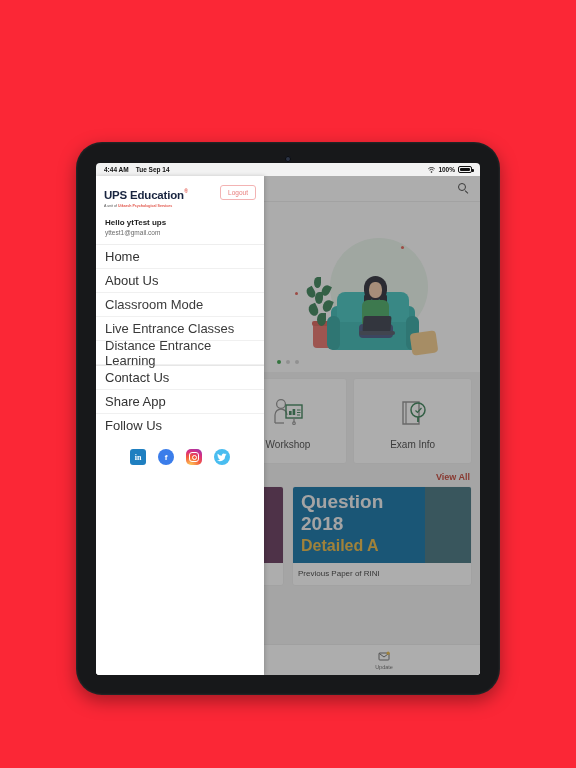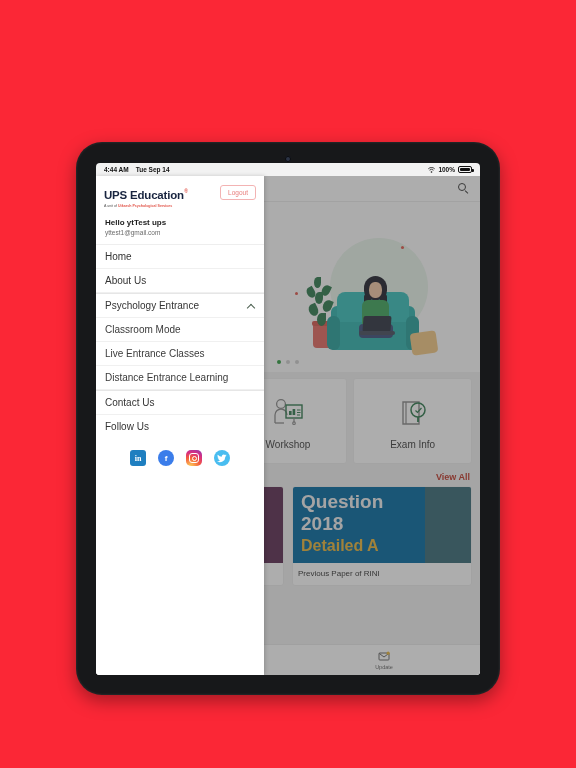--- a/index.html
+++ b/index.html
@@ -335,21 +335,21 @@
   .user-block{
     padding: 2px 3px 8px 9px;
     border-bottom:1px solid #eeeeee;
   }
   .user-name{font-size:8px;font-weight:bold;color:#1d1d1d;}
   .user-mail{font-size:6.5px;color:#6a6a6a;margin-top:2px;}
 
   .menu{flex:0 0 auto;}
   .mi{
     display:flex;align-items:center;justify-content:space-between;
-    padding: 0 9px;height:23px;font-size:10px;color:#333;
+    padding: 0 9px;height:23px;font-size:13px;color:#333;
     border-bottom:1px solid #f0f0f0;cursor:pointer;
   }
   .mi.nobord{border-bottom:none;}
   .mi.group-top{border-top:1px solid #e6e6e6;}
   .chev{
     width:7px;height:7px;position:relative;
   }
   .chev::before{
     content:"";position:absolute;left:0;top:2.5px;width:5px;height:5px;
     border-left:1.2px solid #4a5f4f;border-top:1.2px solid #4a5f4f;
@@ -554,37 +554,36 @@
           <div class="user-mail">yttest1@gmail.com</div>
         </div>
 
         <div class="menu">
           <div class="mi">
             <span>Home</span>
           </div>
           <div class="mi">
             <span>About Us</span>
           </div>
-          <div class="mi group-top">
-            <span>Psychology Entrance</span>
-            <span class="chev"></span>
-          </div>
           <div class="sub">
             <div class="mi">
               <span>Classroom Mode</span>
             </div>
             <div class="mi">
               <span>Live Entrance Classes</span>
             </div>
             <div class="mi">
               <span>Distance Entrance Learning</span>
             </div>
           </div>
           <div class="mi group-top">
             <span>Contact Us</span>
+          </div>
+          <div class="mi">
+            <span>Share App</span>
           </div>
           <div class="mi nobord">
             <span>Follow Us</span>
           </div>
         </div>
 
         <div class="social-row">
           <div class="s-ico s-li">
             <span>in</span>
           </div>

